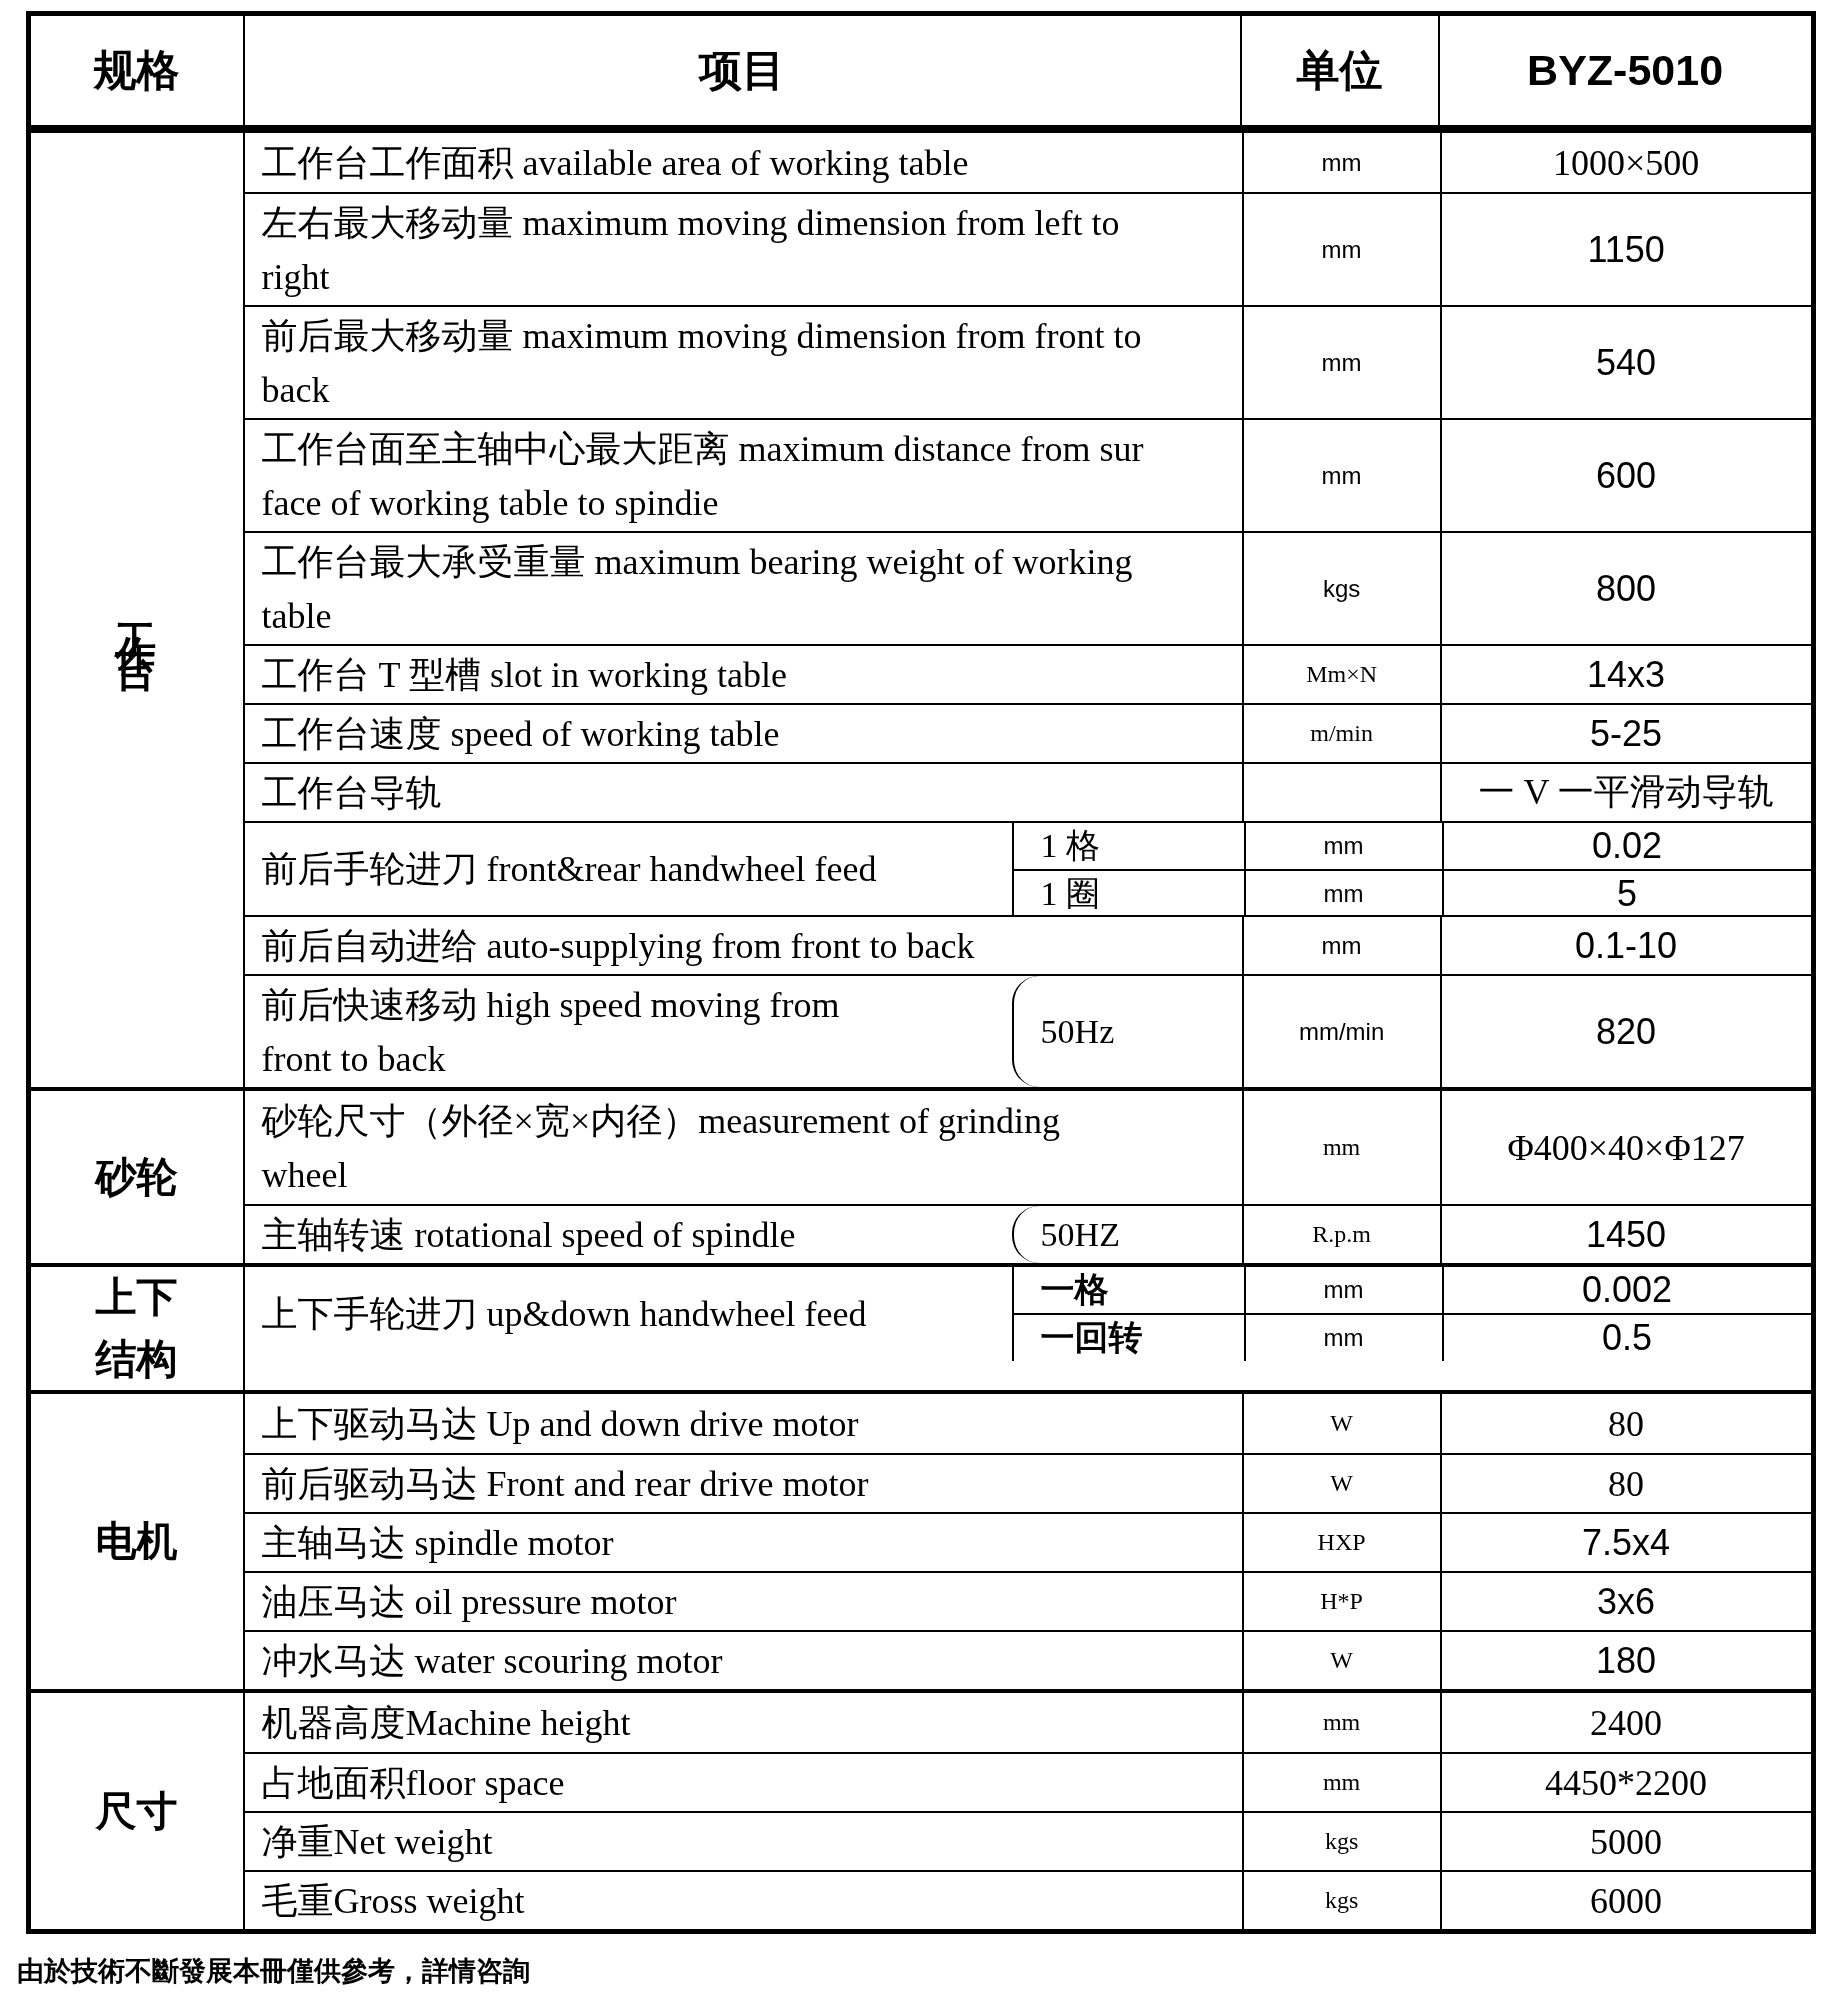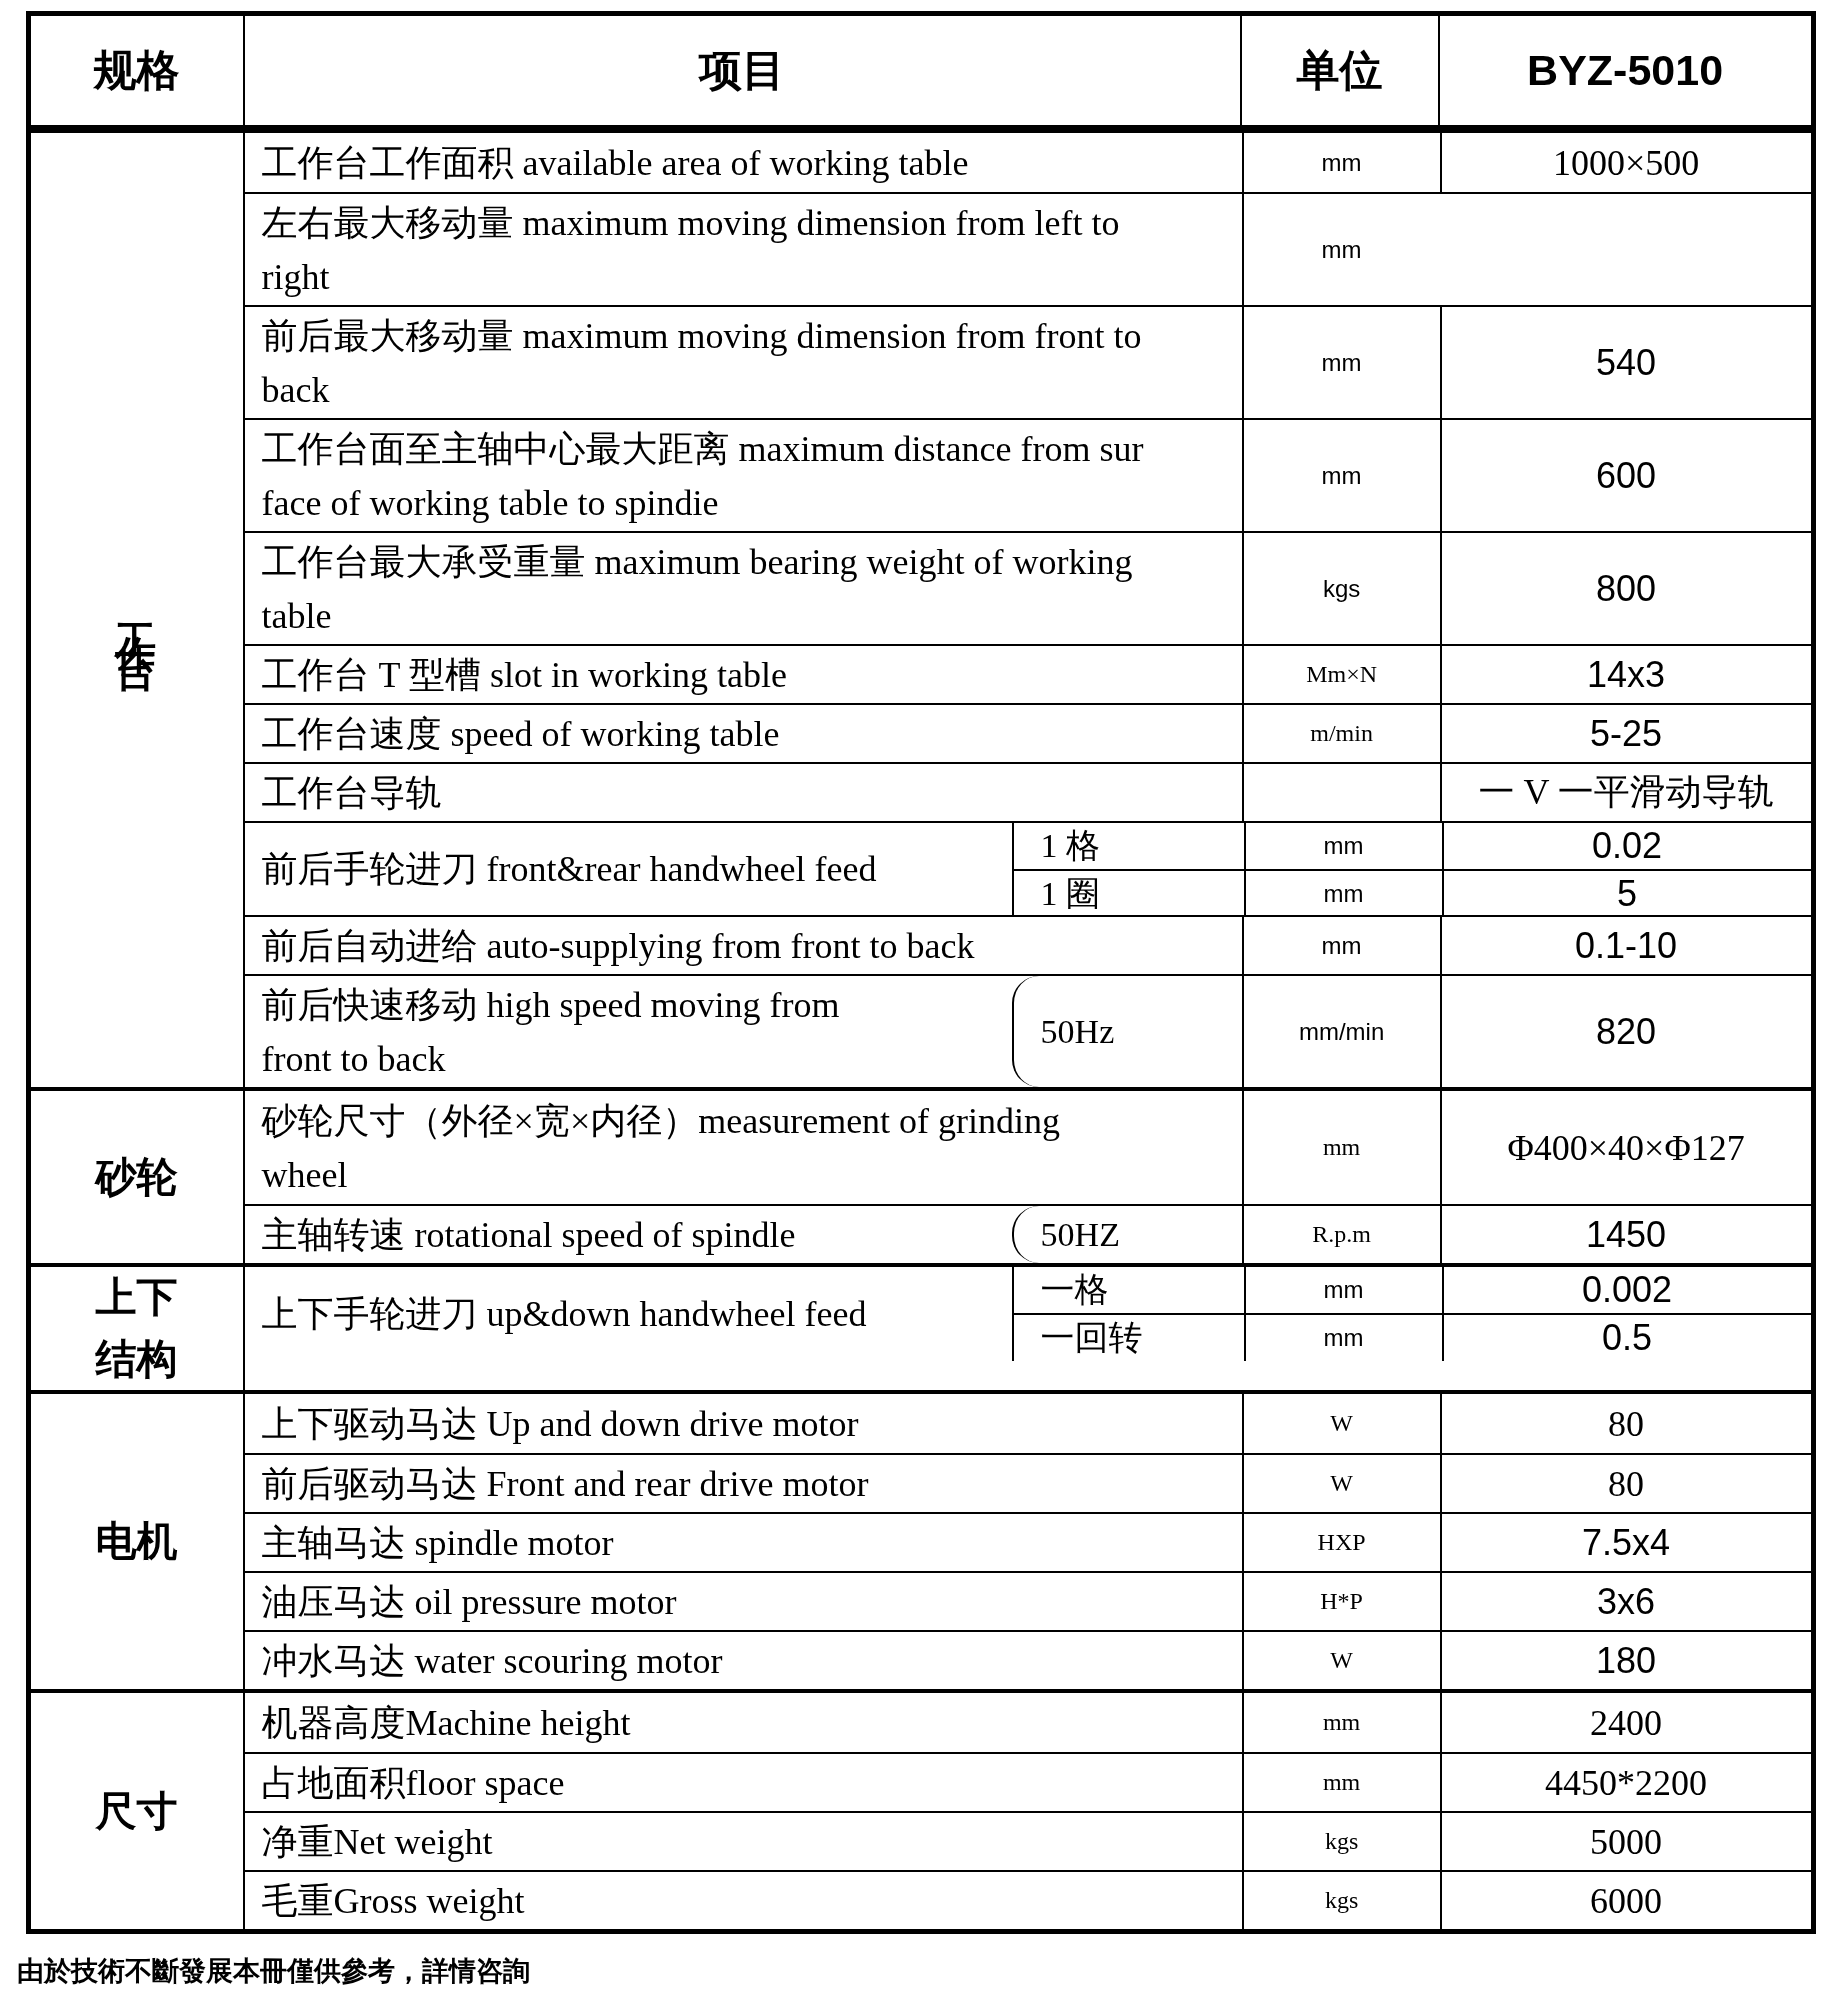--- a/index.html
+++ b/index.html
@@ -53,21 +53,21 @@
   .val  { flex: 1; border-left: 2.6px solid #000; font-size: 36px; justify-content: center; text-align: center; }
 
   
   .stack { flex: 1; display: flex; flex-direction: column; border-left: 2.6px solid #000; }
   .mini { flex: 1; display: flex; }
   .mini + .mini { border-top: 2.6px solid #000; }
   .mini .sub { border-left: 0; }
 
   
   .fs { font-family: "Liberation Sans", "DejaVu Sans", sans-serif; }
-  .fb { font-family: "Liberation Sans", "DejaVu Sans", sans-serif; font-weight: normal; }
+  .fb { font-family: "Liberation Sans", "DejaVu Sans", sans-serif; font-weight: bold; }
 
   .footer {
     position: absolute; left: 17px; top: 1953px;
     font-family: "Liberation Sans", "DejaVu Sans", sans-serif;
     font-weight: bold; font-size: 27px;
   }
 </style>
 </head>
 <body>
 
@@ -87,20 +87,21 @@
     <div class="group-rows">
       <div class="row h1">
         <div class="cell item">工作台工作面积 available area of working table</div>
         <div class="cell unit fs">mm</div>
         <div class="cell val">1000×500</div>
       </div>
       <div class="row h2">
         <div class="cell item">左右最大移动量 maximum moving dimension from left to
 right</div>
         <div class="cell unit fs">mm</div>
+        <div class="cell val fs">1150</div>
       </div>
       <div class="row h2">
         <div class="cell item">前后最大移动量 maximum moving dimension from front to
 back</div>
         <div class="cell unit fs">mm</div>
         <div class="cell val fs">540</div>
       </div>
       <div class="row h2">
         <div class="cell item">工作台面至主轴中心最大距离 maximum distance from sur
 face of working table to spindie</div>

